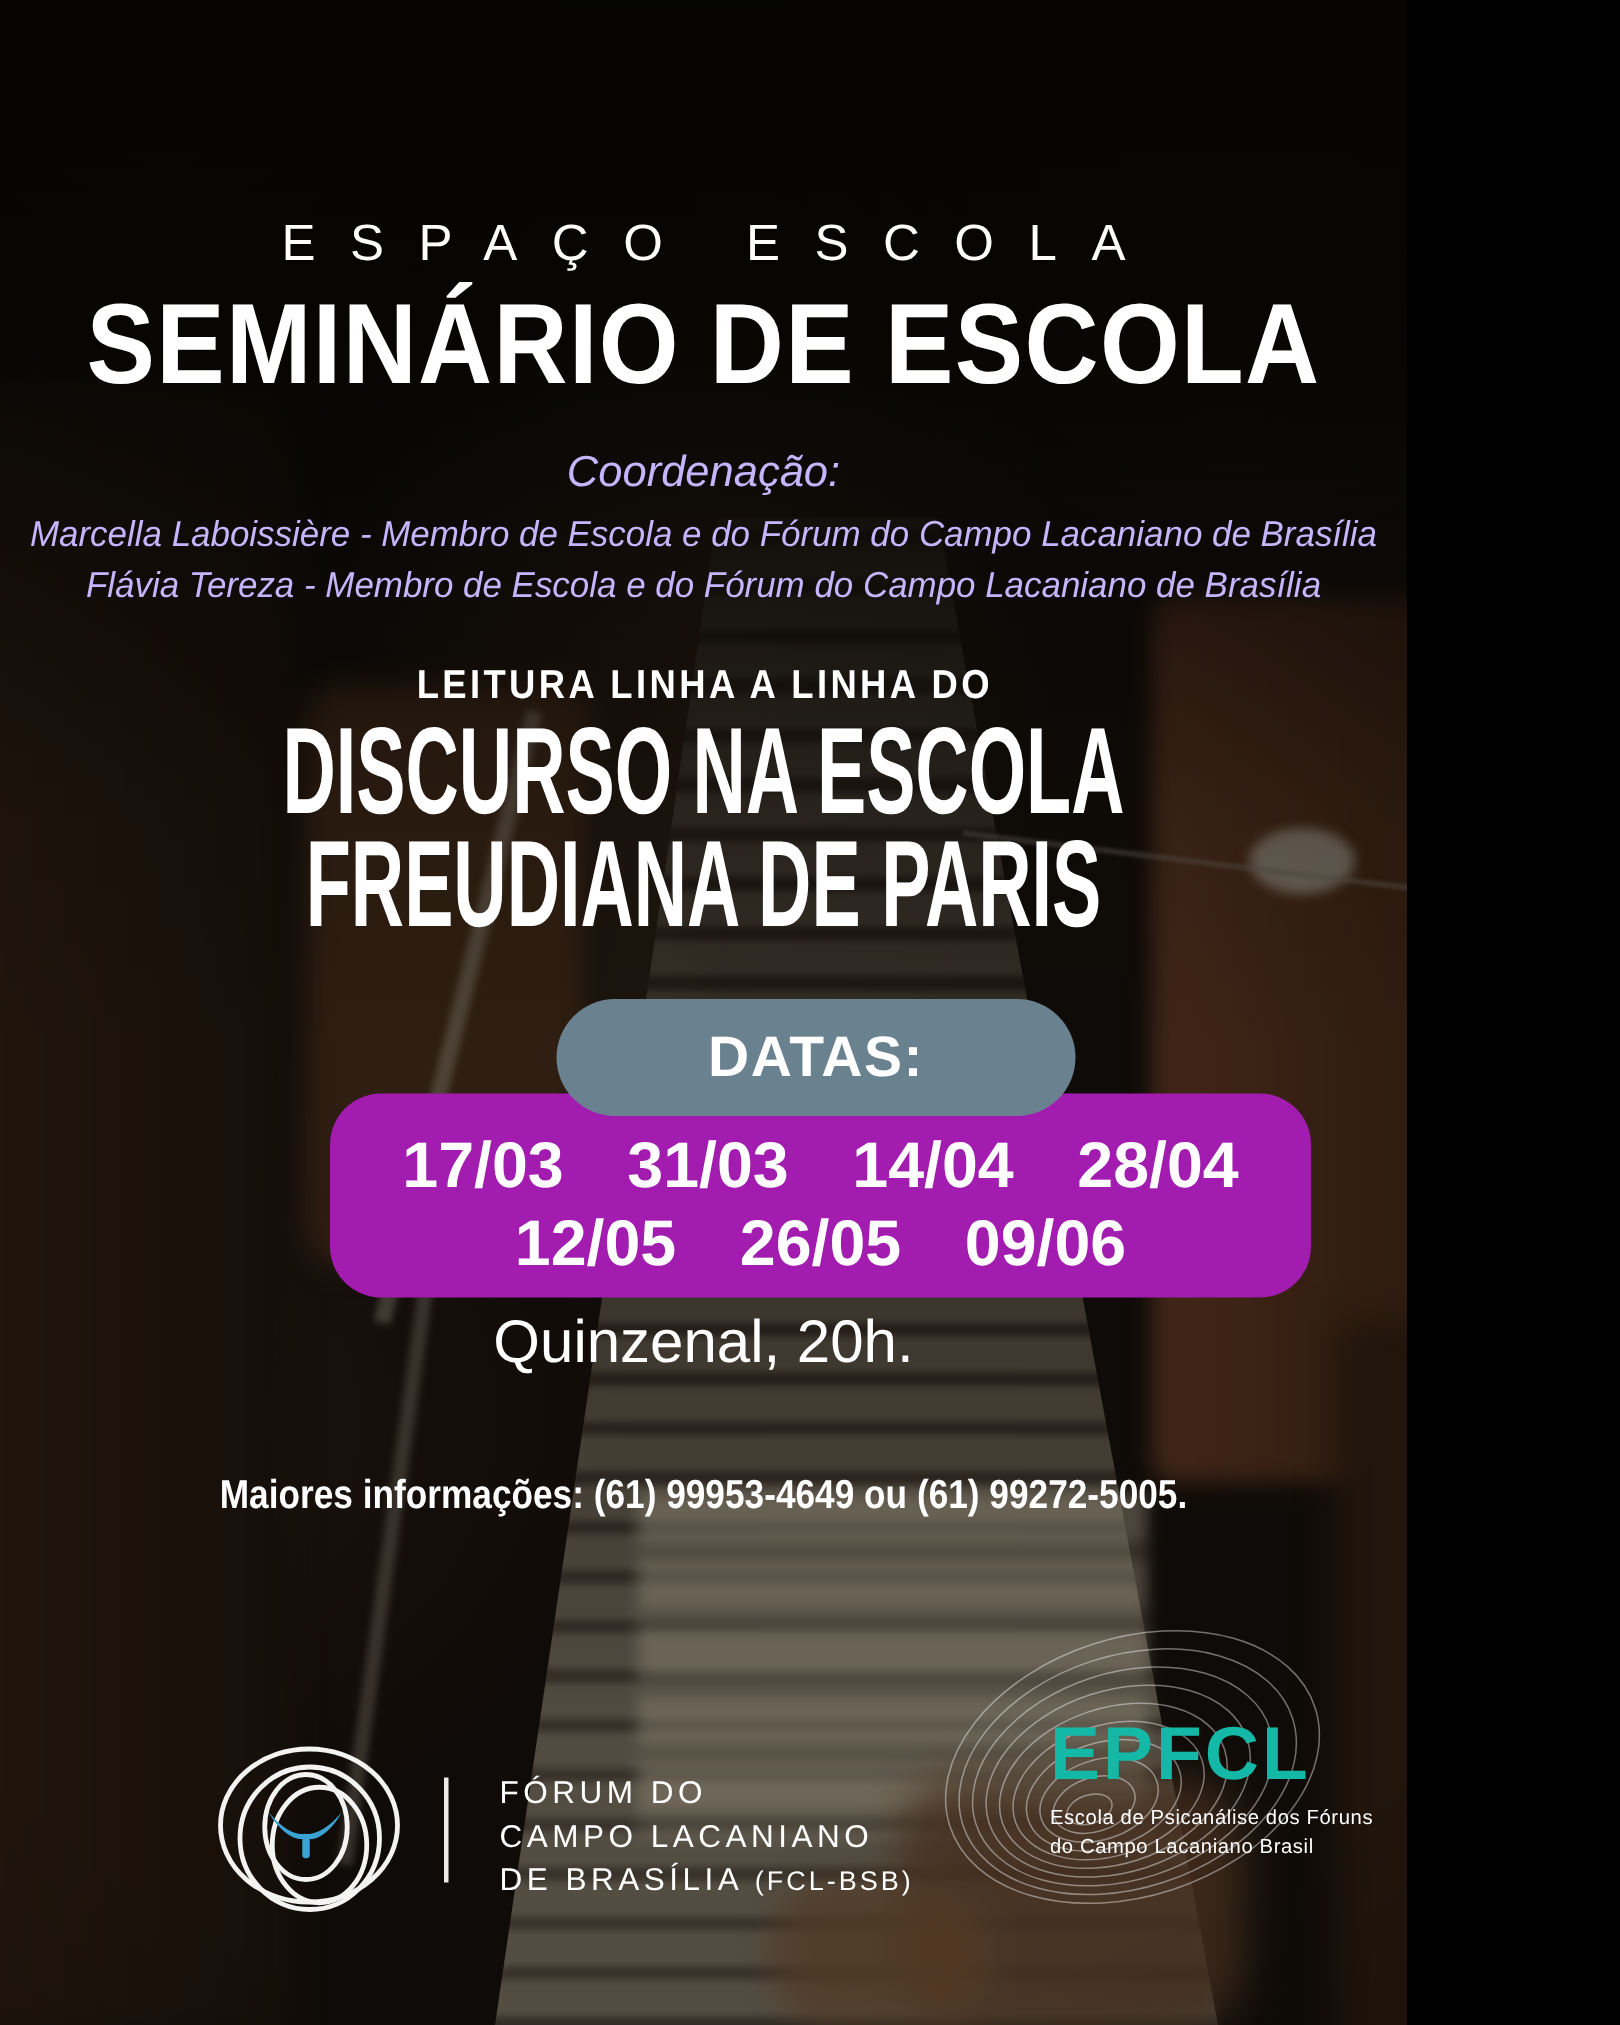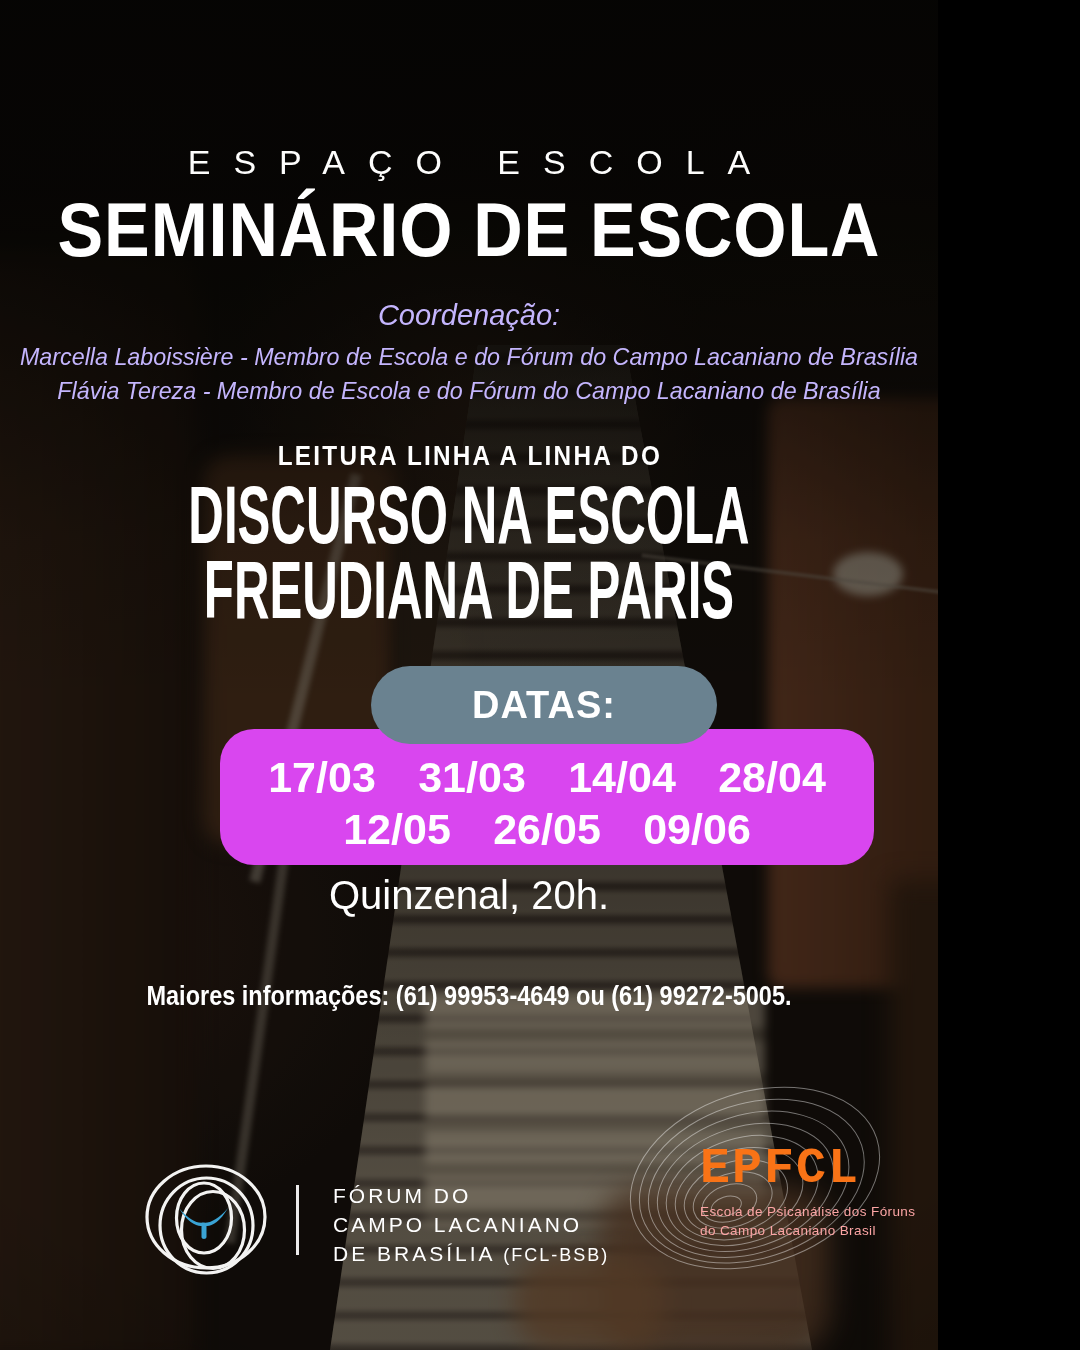--- a/index.html
+++ b/index.html
@@ -63,39 +63,39 @@
   .coord{left:0;right:0;top:299px;font-style:italic;color:#c4b5fd;}
   .coord .lbl{font-size:29px;margin-bottom:8px;font-weight:400;}
   .coord .ln{font-size:24px;line-height:34px;white-space:nowrap;transform:scaleX(.97);}
   .pretitle{left:0;right:0;top:441px;font-size:27px;font-weight:bold;letter-spacing:2.5px;
     padding-left:2px;transform:scaleX(.9);color:#fff;}
   .big1{left:0;right:0;top:468px;font-size:82px;font-weight:bold;transform:scaleX(.6);white-space:nowrap;}
   .big2{left:0;right:0;top:543px;font-size:82px;font-weight:bold;transform:scaleX(.6);white-space:nowrap;}
   .badge{left:371px;top:666px;width:346px;height:78px;border-radius:39px;background:#6a8290;
     z-index:7;display:flex;align-items:center;justify-content:center;
     font-size:38px;font-weight:bold;letter-spacing:1px;}
-  .dates-box{left:220px;top:729px;width:654px;height:136px;border-radius:34px;background:#d946ef;
+  .dates-box{left:220px;top:729px;width:654px;height:136px;border-radius:34px;background:#a21caf;
     z-index:6;display:flex;flex-direction:column;justify-content:flex-end;padding-bottom:10px;box-sizing:border-box;}
   .dates-row{display:flex;justify-content:center;}
   .dates-row span{width:150px;font-size:43px;font-weight:bold;line-height:52px;}
   .freq{left:0;right:0;top:873px;font-size:40px;font-weight:normal;}
   .contact{left:0;right:0;top:981px;font-size:27px;font-weight:bold;transform:scaleX(.87);white-space:nowrap;}
   
   .fcl-logo{left:135px;top:1158px;}
   .fcl-divider{left:296px;top:1185px;width:3px;height:70px;background:rgba(255,255,255,.92);}
   .fcl-text{left:333px;top:1181px;text-align:left;color:#ffffff;font-weight:400;}
   .fcl-text .l{font-size:21px;letter-spacing:3px;line-height:29px;white-space:nowrap;}
   .fcl-text .acr{font-size:18px;letter-spacing:2px;}
   .epfcl-rings{left:605px;top:1078px;}
   .epfcl-text{left:700px;top:1143px;text-align:left;}
-  .epfcl-name{font-family:Liberation Mono, monospace;font-weight:bold;font-size:50px;
-    letter-spacing:2px;line-height:52px;color:#f97316;}
+  .epfcl-name{font-family:Liberation Sans, sans-serif;font-weight:bold;font-size:50px;
+    letter-spacing:2px;line-height:52px;color:#14b8a6;}
   .epfcl-country{font-family:"Liberation Serif",serif;font-weight:400;font-size:52px;
     line-height:50px;color:#fff;}
-  .epfcl-sub{font-size:13.5px;line-height:19px;color:#fca5a5;letter-spacing:.4px;margin-top:7px;}
+  .epfcl-sub{font-size:13.5px;line-height:19px;color:#ffffff;letter-spacing:.4px;margin-top:7px;}
 </style>
 </head>
 <body>
 
 <div class="poster">
 
   <div class="bg">
     <div class="bg-tex"></div>
     <div class="left-trunk"></div>
     <div class="left-stump"></div>

